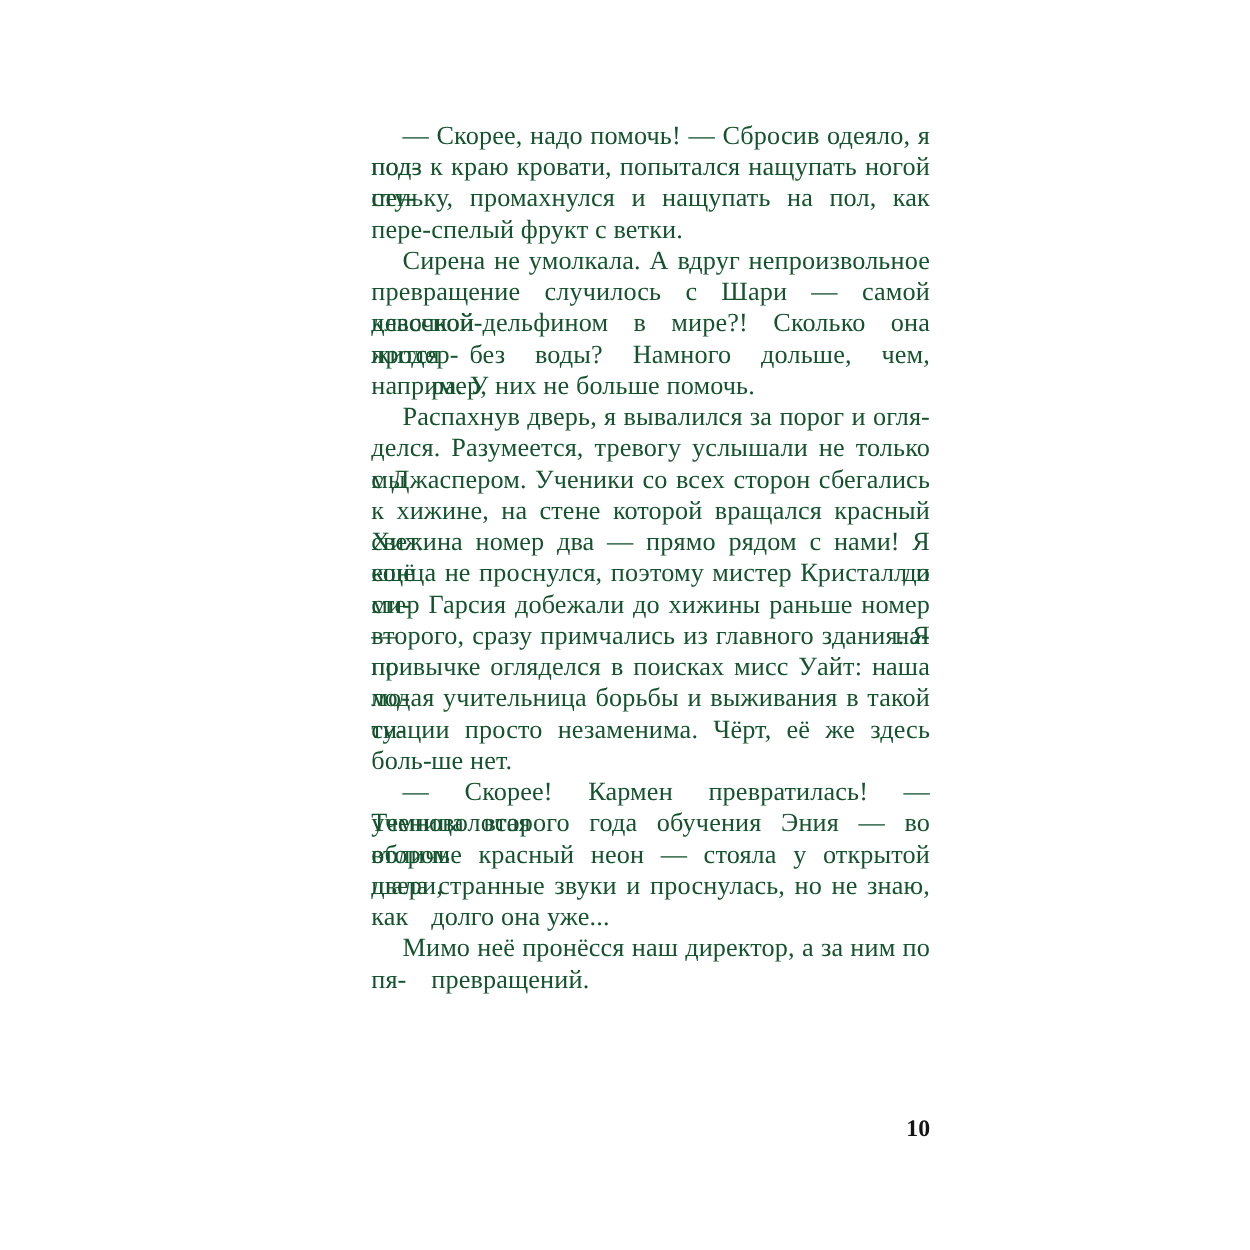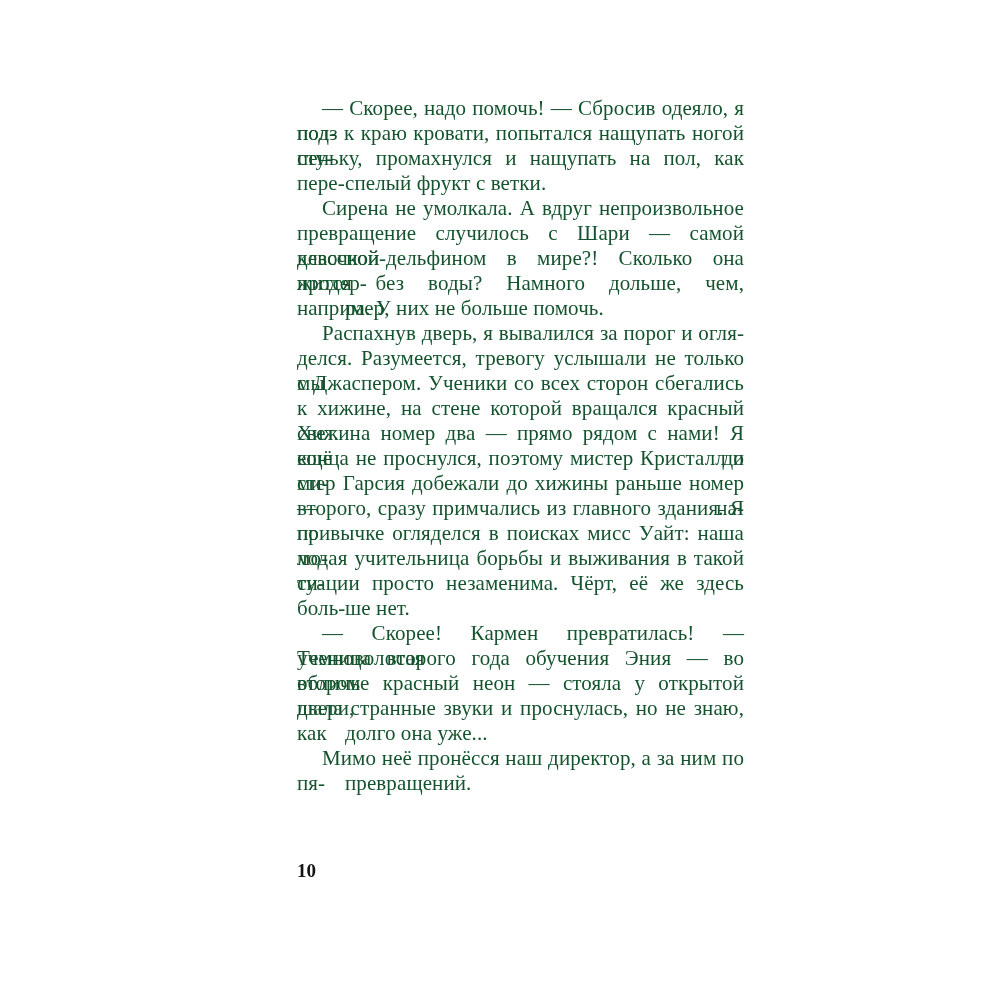--- a/index.html
+++ b/index.html
@@ -43,23 +43,23 @@
   .line.first {
     text-indent: 25px;
   }
   .line.last {
     text-align-last: left;
     margin-left: 48px;
   }
   .page-number {
     position: absolute;
     left: 297px;
-    top: 860px;
+    top: 893px;
     width: 447px;
-    text-align: left;
+    text-align: right;
     font-weight: bold;
     font-size: 19px;
     color: #141414;
   }
 </style>
 </head>
 <body style="background: rgb(255, 255, 255);">
 
 <div class="page">
   <div class="text-column" id="text-column" style="color: #14532d;">

